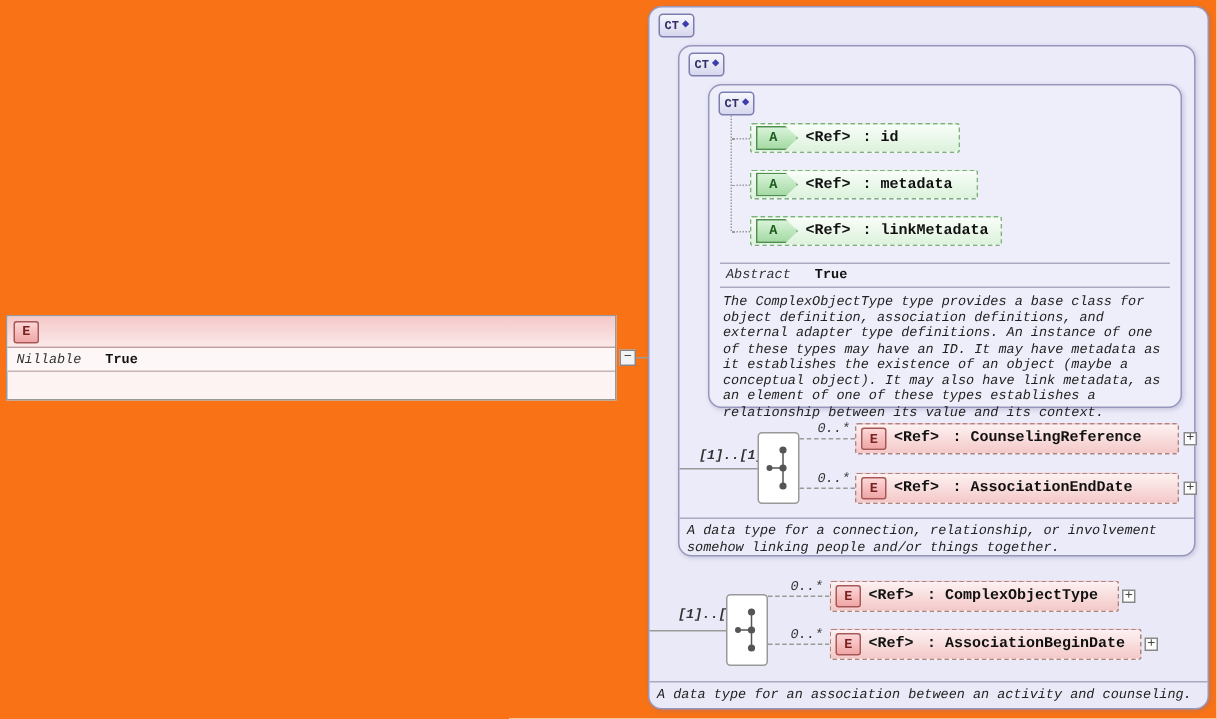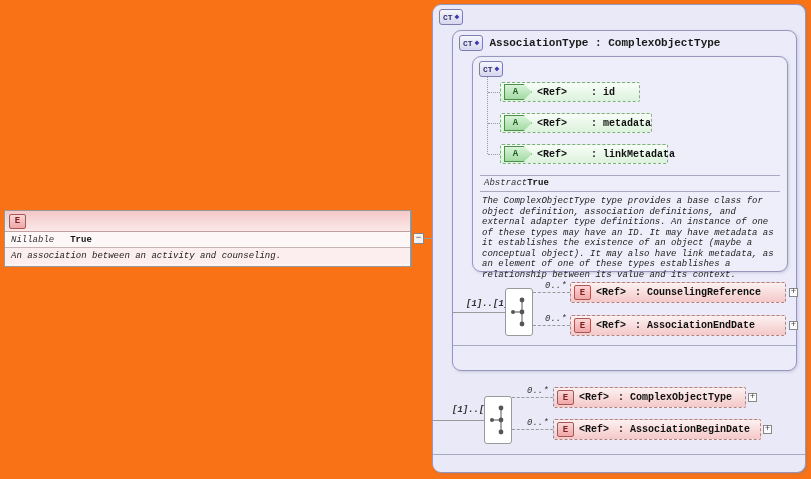--- a/index.html
+++ b/index.html
@@ -25,21 +25,21 @@
            font-size:9px;font-weight:bold;color:#7c2020;flex:0 0 auto;}
   .a-badge{display:inline-flex;align-items:center;justify-content:center;width:21px;height:14px;
            background:linear-gradient(#d9f3d9,#a4daa4);border:1px solid #4e8e4e;
            clip-path:polygon(0 0,70% 0,100% 50%,70% 100%,0 100%);
            font-size:9px;font-weight:bold;color:#1e5c1e;padding-right:5px;flex:0 0 auto;}
 
   
   .attr-box{display:flex;align-items:center;padding:0 4px 0 3px;border-radius:2px;
             background:linear-gradient(#f8fdf8,#dcf2dc);border:1px dashed #7fae7f;}
   .attr-ref,.attr-name{font-size:10px;font-weight:bold;color:#111;white-space:nowrap;}
-  .attr-ref{margin-left:5px;} .attr-name{margin-left:24px;}
+  .attr-ref{margin-left:5px;} .attr-name{margin-left:8px;}
   .elem-box{display:flex;align-items:center;padding:0 4px 0 3px;border-radius:2px;
             background:linear-gradient(#fdf1f1,#f4c8c8);border:1px dashed #ad8484;}
   .elem-ref,.elem-name{font-size:10px;font-weight:bold;color:#111;white-space:nowrap;}
   .elem-ref{margin-left:5px;} .elem-name{margin-left:9px;}
 
   
   .plus-box{width:9px;height:9px;background:#fcfcfc;border:1px solid #888;font-size:9px;
             line-height:7px;text-align:center;color:#444;cursor:pointer;}
   .collapse-box{width:11px;height:11px;background:#f3f3f3;border:1px solid #888;font-size:9px;
             line-height:9px;text-align:center;color:#444;cursor:pointer;}
@@ -51,21 +51,21 @@
   .hdash{border-top:1px dashed #9a9a9a;height:0;}
   .hdot{border-top:1px dotted #9a9a9a;height:0;}
   .vdot{border-left:1px dotted #9a9a9a;width:0;}
   .sep{border-top:1px solid #a9a9c2;height:0;}
 
   
   .occ-label{font-size:9px;font-style:italic;font-weight:bold;color:#333;}
   .card-label{font-size:9px;font-style:italic;color:#333;}
   .prop-name{font-size:9px;font-style:italic;color:#333;}
   .prop-value{font-size:9px;font-weight:bold;color:#111;}
-  .prop-row{display:flex;align-items:center;}
+  .prop-row{display:flex;align-items:center;gap:16px;}
   .doc-text,.annot-text{font-size:9px;font-style:italic;color:#222;line-height:10.5px;}
 
   
   .elem-main{background:#fdf3f3;border:1px solid #999;}
   .elem-main-header{height:20px;display:flex;align-items:center;gap:6px;padding:0 4px;
                     background:linear-gradient(#f5c8c8,#fbe9e9);border-bottom:1px solid #c2a0a0;}
   .elem-main-title{font-size:10.5px;font-weight:bold;color:#1a1a1a;white-space:nowrap;}
   .elem-main-props{height:15px;display:flex;align-items:center;gap:16px;padding:0 6px;
                    background:#fdf7f7;border-bottom:1px solid #c9b4b4;}
   .elem-main-annot{padding:3px 6px;font-size:9px;font-style:italic;color:#222;background:#fceeee;}
@@ -83,21 +83,20 @@
       </span>
     </div>
   </div>
 
   <div class="type-box inner1 abs" style="left:452px;top:30px;width:345px;height:341px;">
     <div class="type-header">
       <span class="ct-badge">
         <span>CT</span>
         <span class="diamond">◆</span>
       </span>
-      <span class="type-title">AssociationType : ComplexObjectType</span>
     </div>
   </div>
 
   <div class="type-box inner2 abs" style="left:472px;top:56px;width:316px;height:216px;">
     <div class="type-header">
       <span class="ct-badge">
         <span>CT</span>
         <span class="diamond">◆</span>
       </span>
     </div>
@@ -162,20 +161,21 @@
   <div class="elem-box abs" style="left:570px;top:315px;width:216px;height:21px;">
     <span class="e-badge">E</span>
     <span class="elem-ref">&lt;Ref&gt;</span>
     <span class="elem-name">: AssociationEndDate</span>
   </div>
   <div class="plus-box abs" style="left:789px;top:321px;">
     <span>+</span>
   </div>
 
   <div class="sep abs" style="left:453px;top:345px;width:343px;"></div>
+  <div class="annot-text abs" style="left:458px;top:349px;width:332px;">A data type for a connection, relationship, or involvement somehow linking people and/or things together.</div>
 
   <div class="hline abs" style="left:433px;top:420px;width:51px;"></div>
   <div class="occ-label abs" style="left:452px;top:405px;">[1]..[1]</div>
   <div class="compositor abs" style="left:484px;top:396px;width:28px;height:48px;">
     <svg width="20" height="38" viewBox="0 0 20 38">
       <line x1="4" y1="19" x2="13" y2="19" stroke="#555" stroke-width="1"></line>
       <line x1="13" y1="7" x2="13" y2="31" stroke="#555" stroke-width="1"></line>
       <circle cx="4" cy="19" r="2" fill="#555"></circle>
       <circle cx="13" cy="7" r="2.4" fill="#555"></circle>
       <circle cx="13" cy="19" r="2.4" fill="#555"></circle>
@@ -199,30 +199,30 @@
   <div class="elem-box abs" style="left:553px;top:419px;width:208px;height:21px;">
     <span class="e-badge">E</span>
     <span class="elem-ref">&lt;Ref&gt;</span>
     <span class="elem-name">: AssociationBeginDate</span>
   </div>
   <div class="plus-box abs" style="left:763px;top:425px;">
     <span>+</span>
   </div>
 
   <div class="sep abs" style="left:433px;top:454px;width:372px;"></div>
+  <div class="annot-text abs" style="left:438px;top:458px;width:360px;">A data type for an association between an activity and counseling.</div>
 
   <div class="elem-main abs" style="left:4px;top:210px;width:407px;height:57px;">
     <div class="elem-main-header">
       <span class="e-badge">E</span>
     </div>
     <div class="elem-main-props">
       <span class="prop-name">Nillable</span>
       <span class="prop-value">True</span>
     </div>
-    <div class="elem-main-annot">An association between an activity and counseling.</div>
   </div>
 
   <div class="collapse-box abs" style="left:413px;top:233px;">
     <span>−</span>
   </div>
   <div class="hline abs" style="left:424px;top:238px;width:8px;"></div>
 
 </div>
 
 </body></html>

